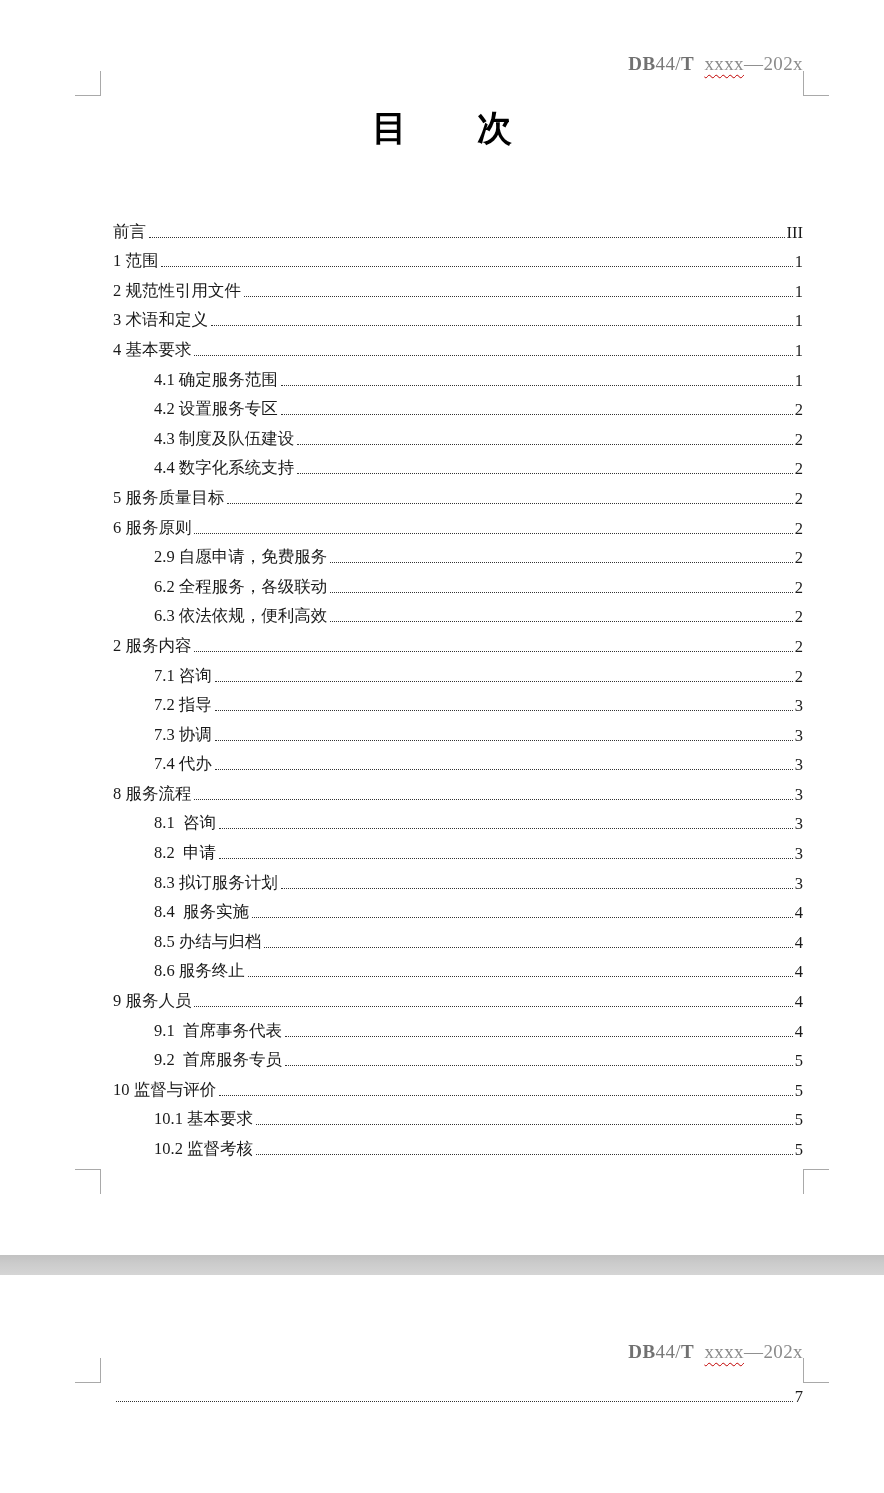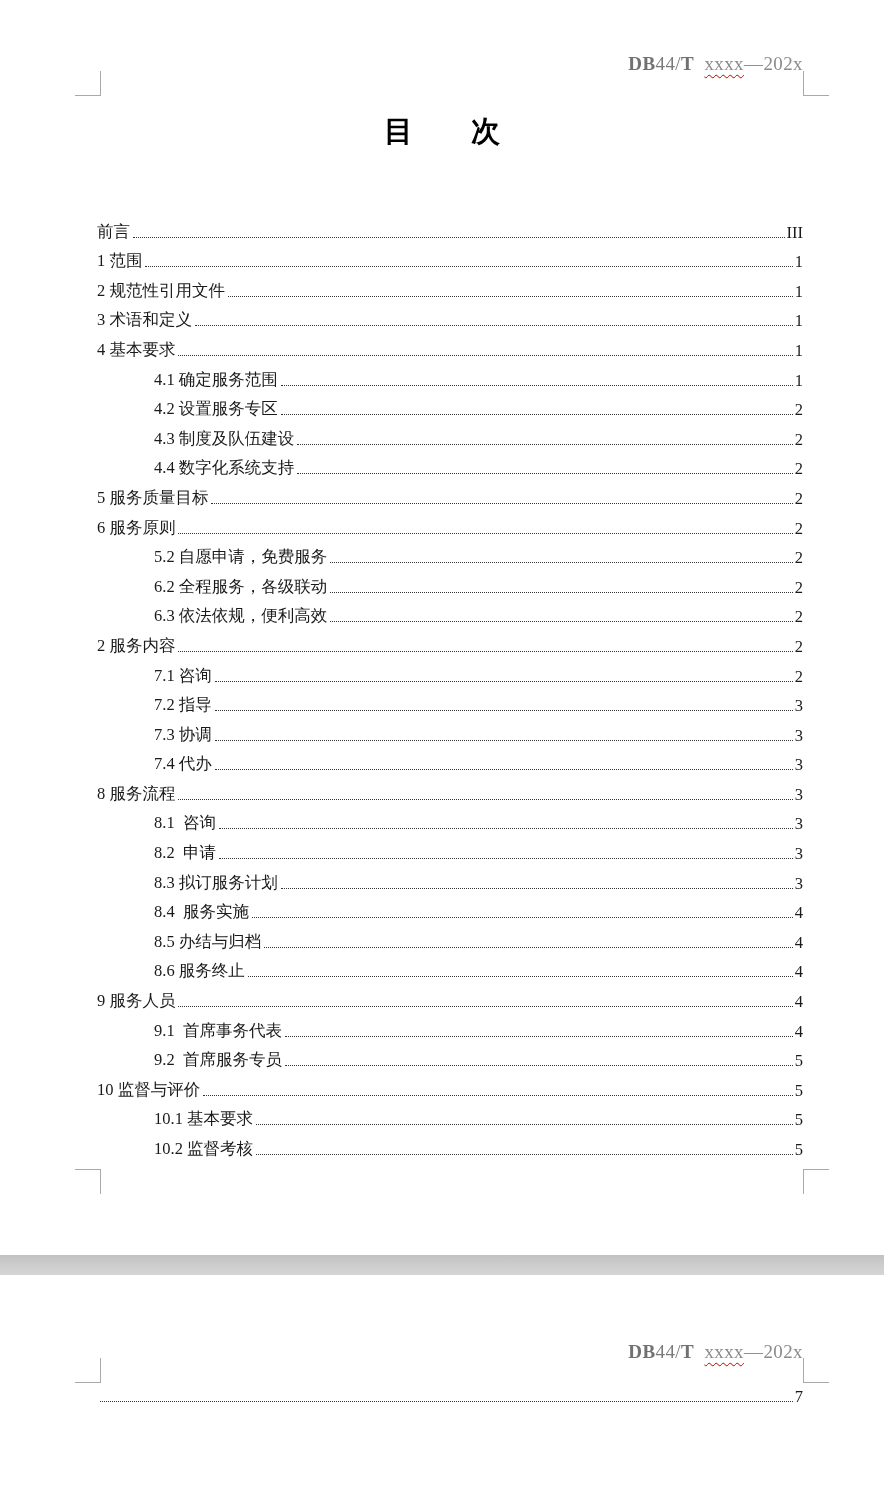--- a/index.html
+++ b/index.html
@@ -19,29 +19,29 @@
   .wavy { text-decoration:underline; text-decoration-style:wavy;
           text-decoration-color:#c00000; text-decoration-thickness:1px;
           text-underline-offset:4px; }
 
   .corner { position:absolute; width:26px; height:25px; border:0 solid #a9a9a9; }
   .c-tl { border-right-width:1px; border-bottom-width:1px; }
   .c-tr { border-left-width:1px;  border-bottom-width:1px; }
   .c-bl { border-right-width:1px; border-top-width:1px; }
   .c-br { border-left-width:1px;  border-top-width:1px; }
 
-  .title { position:absolute; top:112px; left:0; width:884px; text-align:center;
-           font-size:29px; font-weight:bold; color:#000;
+  .title { position:absolute; top:105px; left:0; width:884px; text-align:center;
+           font-size:35px; font-weight:bold; color:#000;
            font-family:"Liberation Sans","DejaVu Sans",sans-serif; }
 
   .toc { position:absolute; left:97px; width:706px; }
   #toc-p1 { top:213px; }
   #toc-p2 { top:102px; }
   .toc-entry { display:flex; align-items:flex-end; height:29.6px;
-               font-size:16.5px; color:#1a1a1a; }
+               font-size:16.5px; color:#1a1a1a;margin-left:16px; }
   .toc-entry.lvl1 { margin-left:57px; }
   .toc-label { white-space:pre; }
   .toc-leader { flex:1 1 auto; border-bottom:1.7px dotted #333;
                 margin:0 2px 5px 3px; min-width:10px; }
   .toc-page { white-space:pre; }
 </style>
 </head>
 <body>
 
 <div class="page" id="page-1">
@@ -105,21 +105,21 @@
         <span class="toc-label">5 服务质量目标</span>
         <span class="toc-leader"></span>
         <span class="toc-page">2</span>
       </div>
       <div class="toc-entry lvl0">
         <span class="toc-label">6 服务原则</span>
         <span class="toc-leader"></span>
         <span class="toc-page">2</span>
       </div>
       <div class="toc-entry lvl1">
-        <span class="toc-label">5.2 自愿申请，免费服务</span>
+        <span class="toc-label">2.9 自愿申请，免费服务</span>
         <span class="toc-leader"></span>
         <span class="toc-page">2</span>
       </div>
       <div class="toc-entry lvl1">
         <span class="toc-label">6.2 全程服务，各级联动</span>
         <span class="toc-leader"></span>
         <span class="toc-page">2</span>
       </div>
       <div class="toc-entry lvl1">
         <span class="toc-label">6.3 依法依规，便利高效</span>

